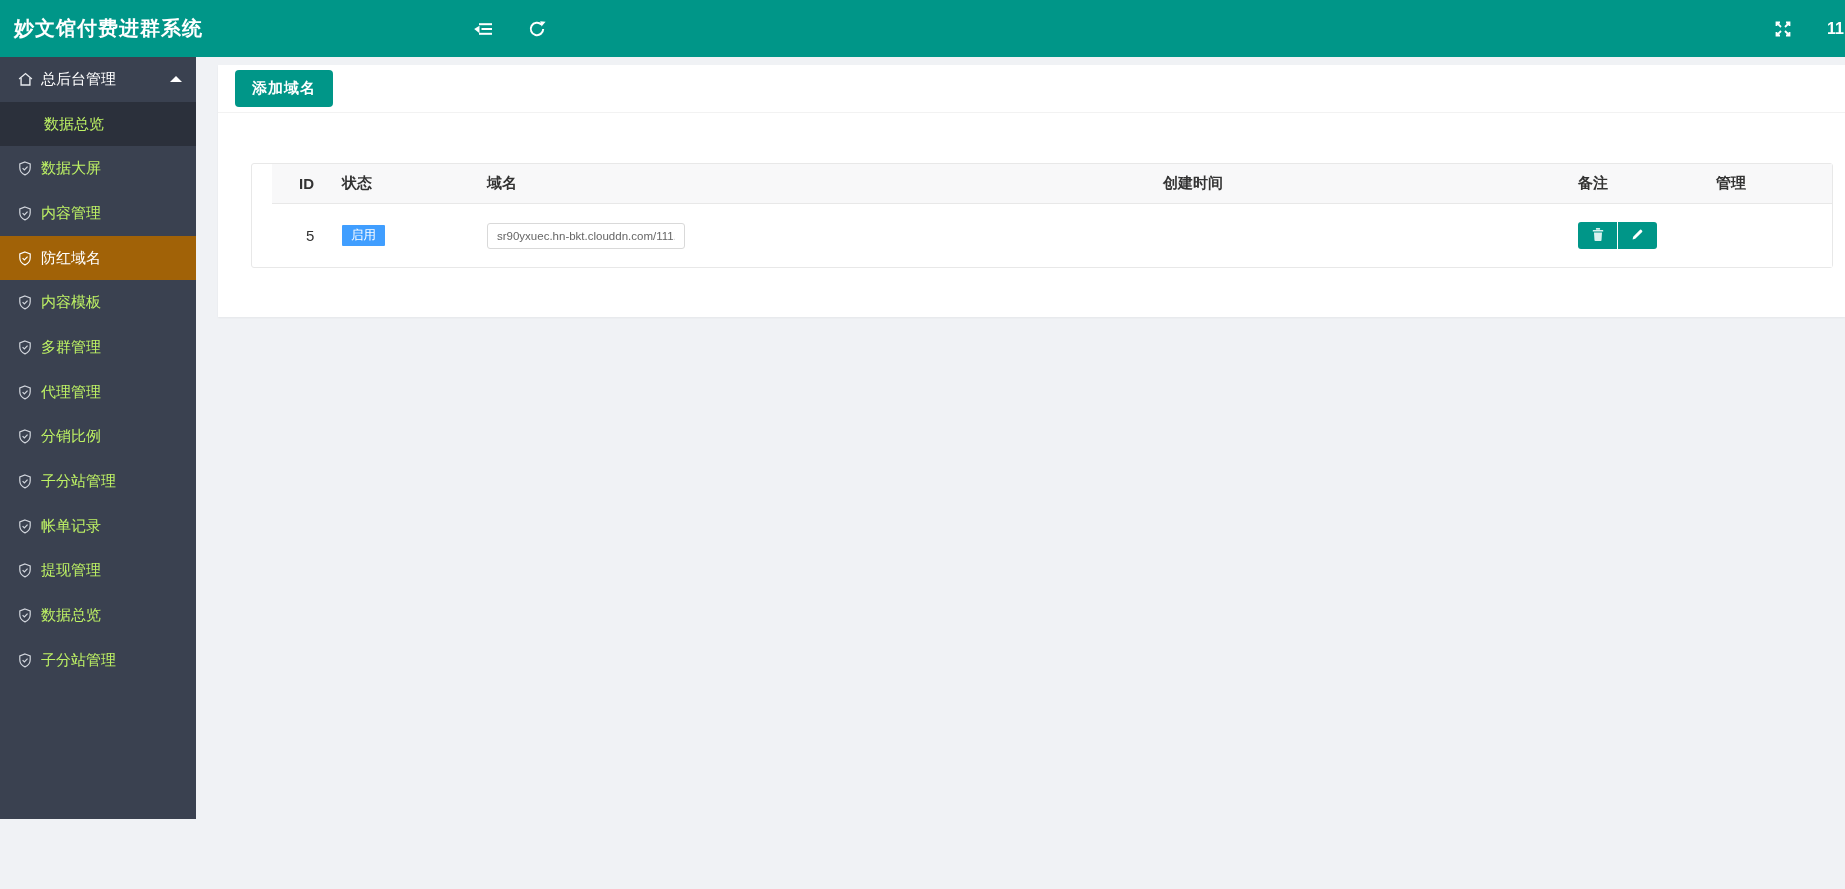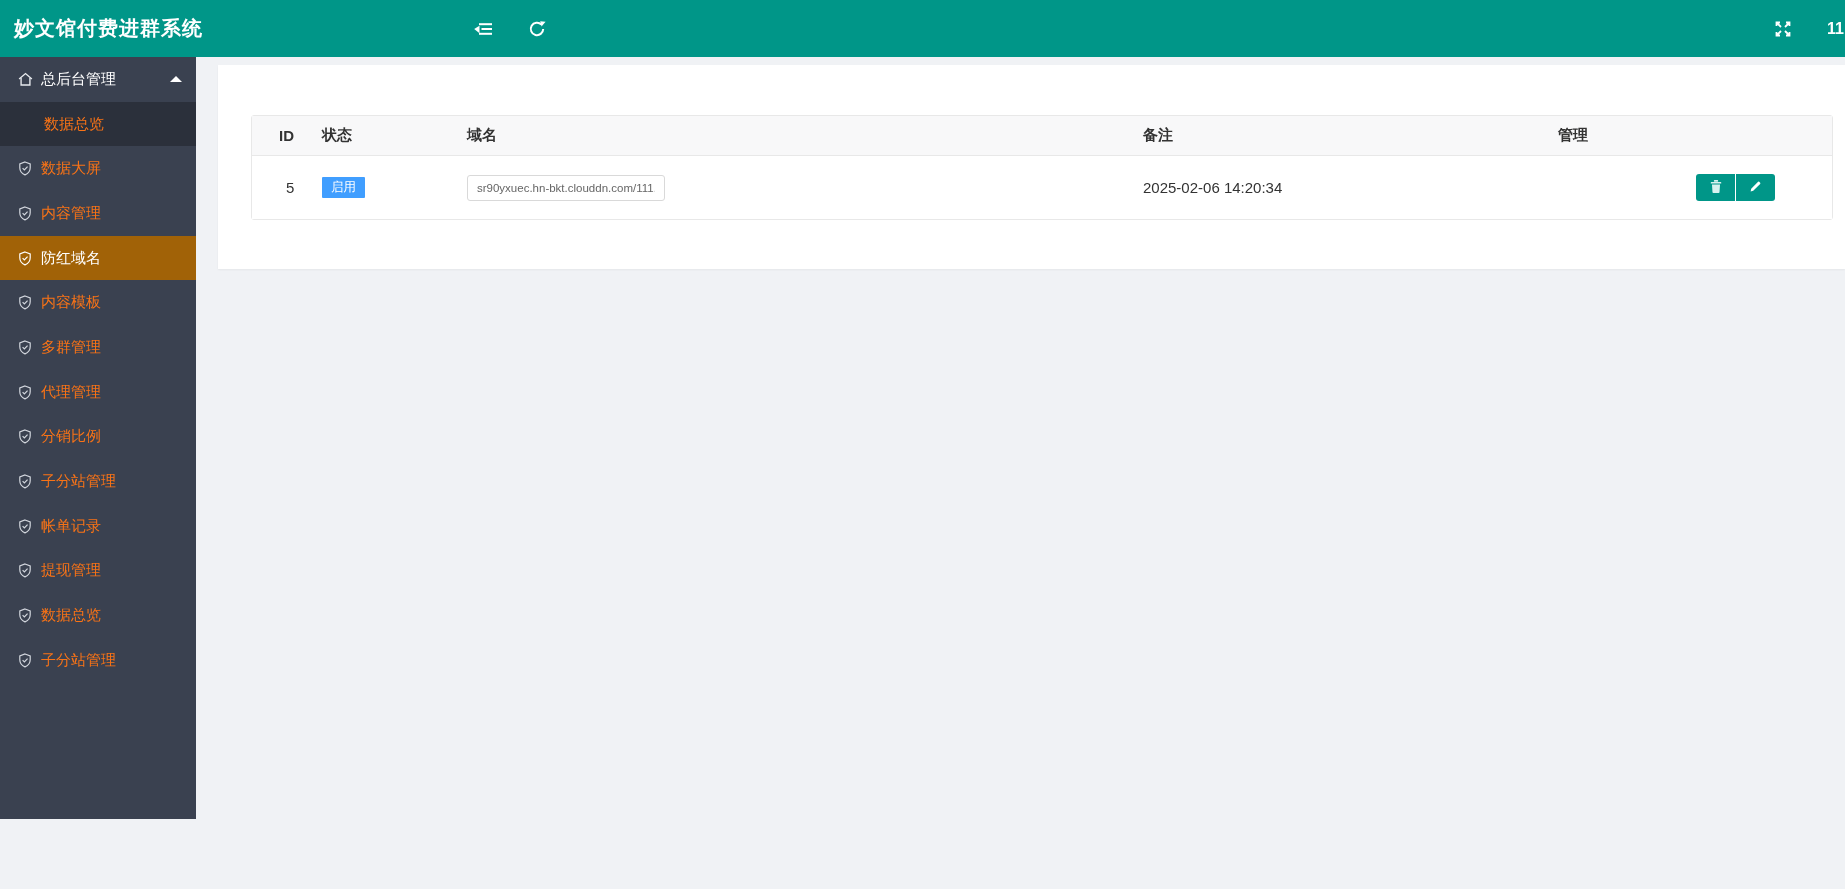--- a/index.html
+++ b/index.html
@@ -33,21 +33,21 @@
     font-size:16px; font-weight:bold; white-space:nowrap; cursor:pointer;
   }
 
   
   .sidebar {
     position:absolute; top:57px; left:0; width:196px; height:762px;
     background:#3a4150;
   }
   .side-item {
     position:relative; height:44.7px; display:flex; align-items:center;
-    padding-left:17px; font-size:15px; color:#f97316; cursor:pointer;
+    padding-left:17px; font-size:15px; color:#bef264; cursor:pointer;
     white-space:nowrap;
   }
   .side-item .mi { width:17px; height:17px; margin-right:7px; flex:0 0 auto; display:flex; align-items:center; }
   .side-item.parent { color:#fff; }
   .side-item.sub { padding-left:44px; background:#2b303b; }
   .side-item.active { background:#a16207; color:#fff; }
   .chev-up {
     position:absolute; right:14px; top:50%; margin-top:-3px;
     width:0; height:0; border-left:6px solid transparent; border-right:6px solid transparent;
     border-bottom:6px solid #fff;
@@ -63,21 +63,21 @@
     display:flex; align-items:center; padding-left:17px;
   }
   .btn-add {
     height:37px; padding:0 17px; background:#009688; color:#fff;
     border:none; border-radius:4px; font-size:15px; font-weight:bold;
     font-family:inherit; cursor:pointer; letter-spacing:1px;
   }
   .card-body { padding:50px 12px 49px 33px; }
 
   
-  .tbl { border:1px solid #e8e8e8; border-radius:3px; background:#fff; }
+  .tbl { border:1px solid #e8e8e8; border-radius:3px; background:#fff;padding-left:20px; }
   .tbl-head, .tbl-row {
     display:grid;
     grid-template-columns:43px 145px 676px 415px 138px 1fr;
     align-items:center;
   }
   .tbl-head {
     height:40px; background:#f8f8f9; border-bottom:1px solid #e8e8e8;
     font-size:15px; font-weight:bold; color:#333;
   }
   .tbl-row { height:63px; background:#fff; font-size:15px; color:#333; }
@@ -269,41 +269,44 @@
         <path d="M7 9.6 L9.2 11.8 L13.2 7.6"></path>
       </svg>
     </span>
     <span>子分站管理</span>
   </div>
 
 </div>
 
 <div class="main-card">
 
+  <div class="card-toolbar">
+    <button class="btn-add">添加域名</button>
+  </div>
 
   <div class="card-body">
     <div class="tbl">
 
       <div class="tbl-head">
         <div class="cell">ID</div>
         <div class="cell">状态</div>
         <div class="cell">域名</div>
+        <div class="cell">创建时间</div>
         <div class="cell">备注</div>
         <div class="cell">管理</div>
       </div>
 
       <div class="tbl-row">
         <div class="cell cell-id-data">5</div>
         <div class="cell">
           <span class="badge-status">启用</span>
         </div>
         <div class="cell">
           <input class="domain-input" type="text" value="sr90yxuec.hn-bkt.clouddn.com/111.htm" style="">
         </div>
-        <div class="cell">2025-02-06 14:20:34</div>
         <div class="cell"></div>
         <div class="cell">
           <div class="actions">
             <button class="btn-icon btn-del">
               <span>
                 <svg width="14" height="15" viewBox="0 0 16 17" fill="#d9f2ef">
                   <rect x="5.6" y="1" width="4.8" height="2" rx="0.5"></rect>
                   <rect x="2" y="3.4" width="12" height="1.8" rx="0.5"></rect>
                   <path d="M3.4 6.2 H12.6 L12 15 Q12 15.8 11 15.8 H5 Q4 15.8 4 15 Z"></path>
                 </svg>

